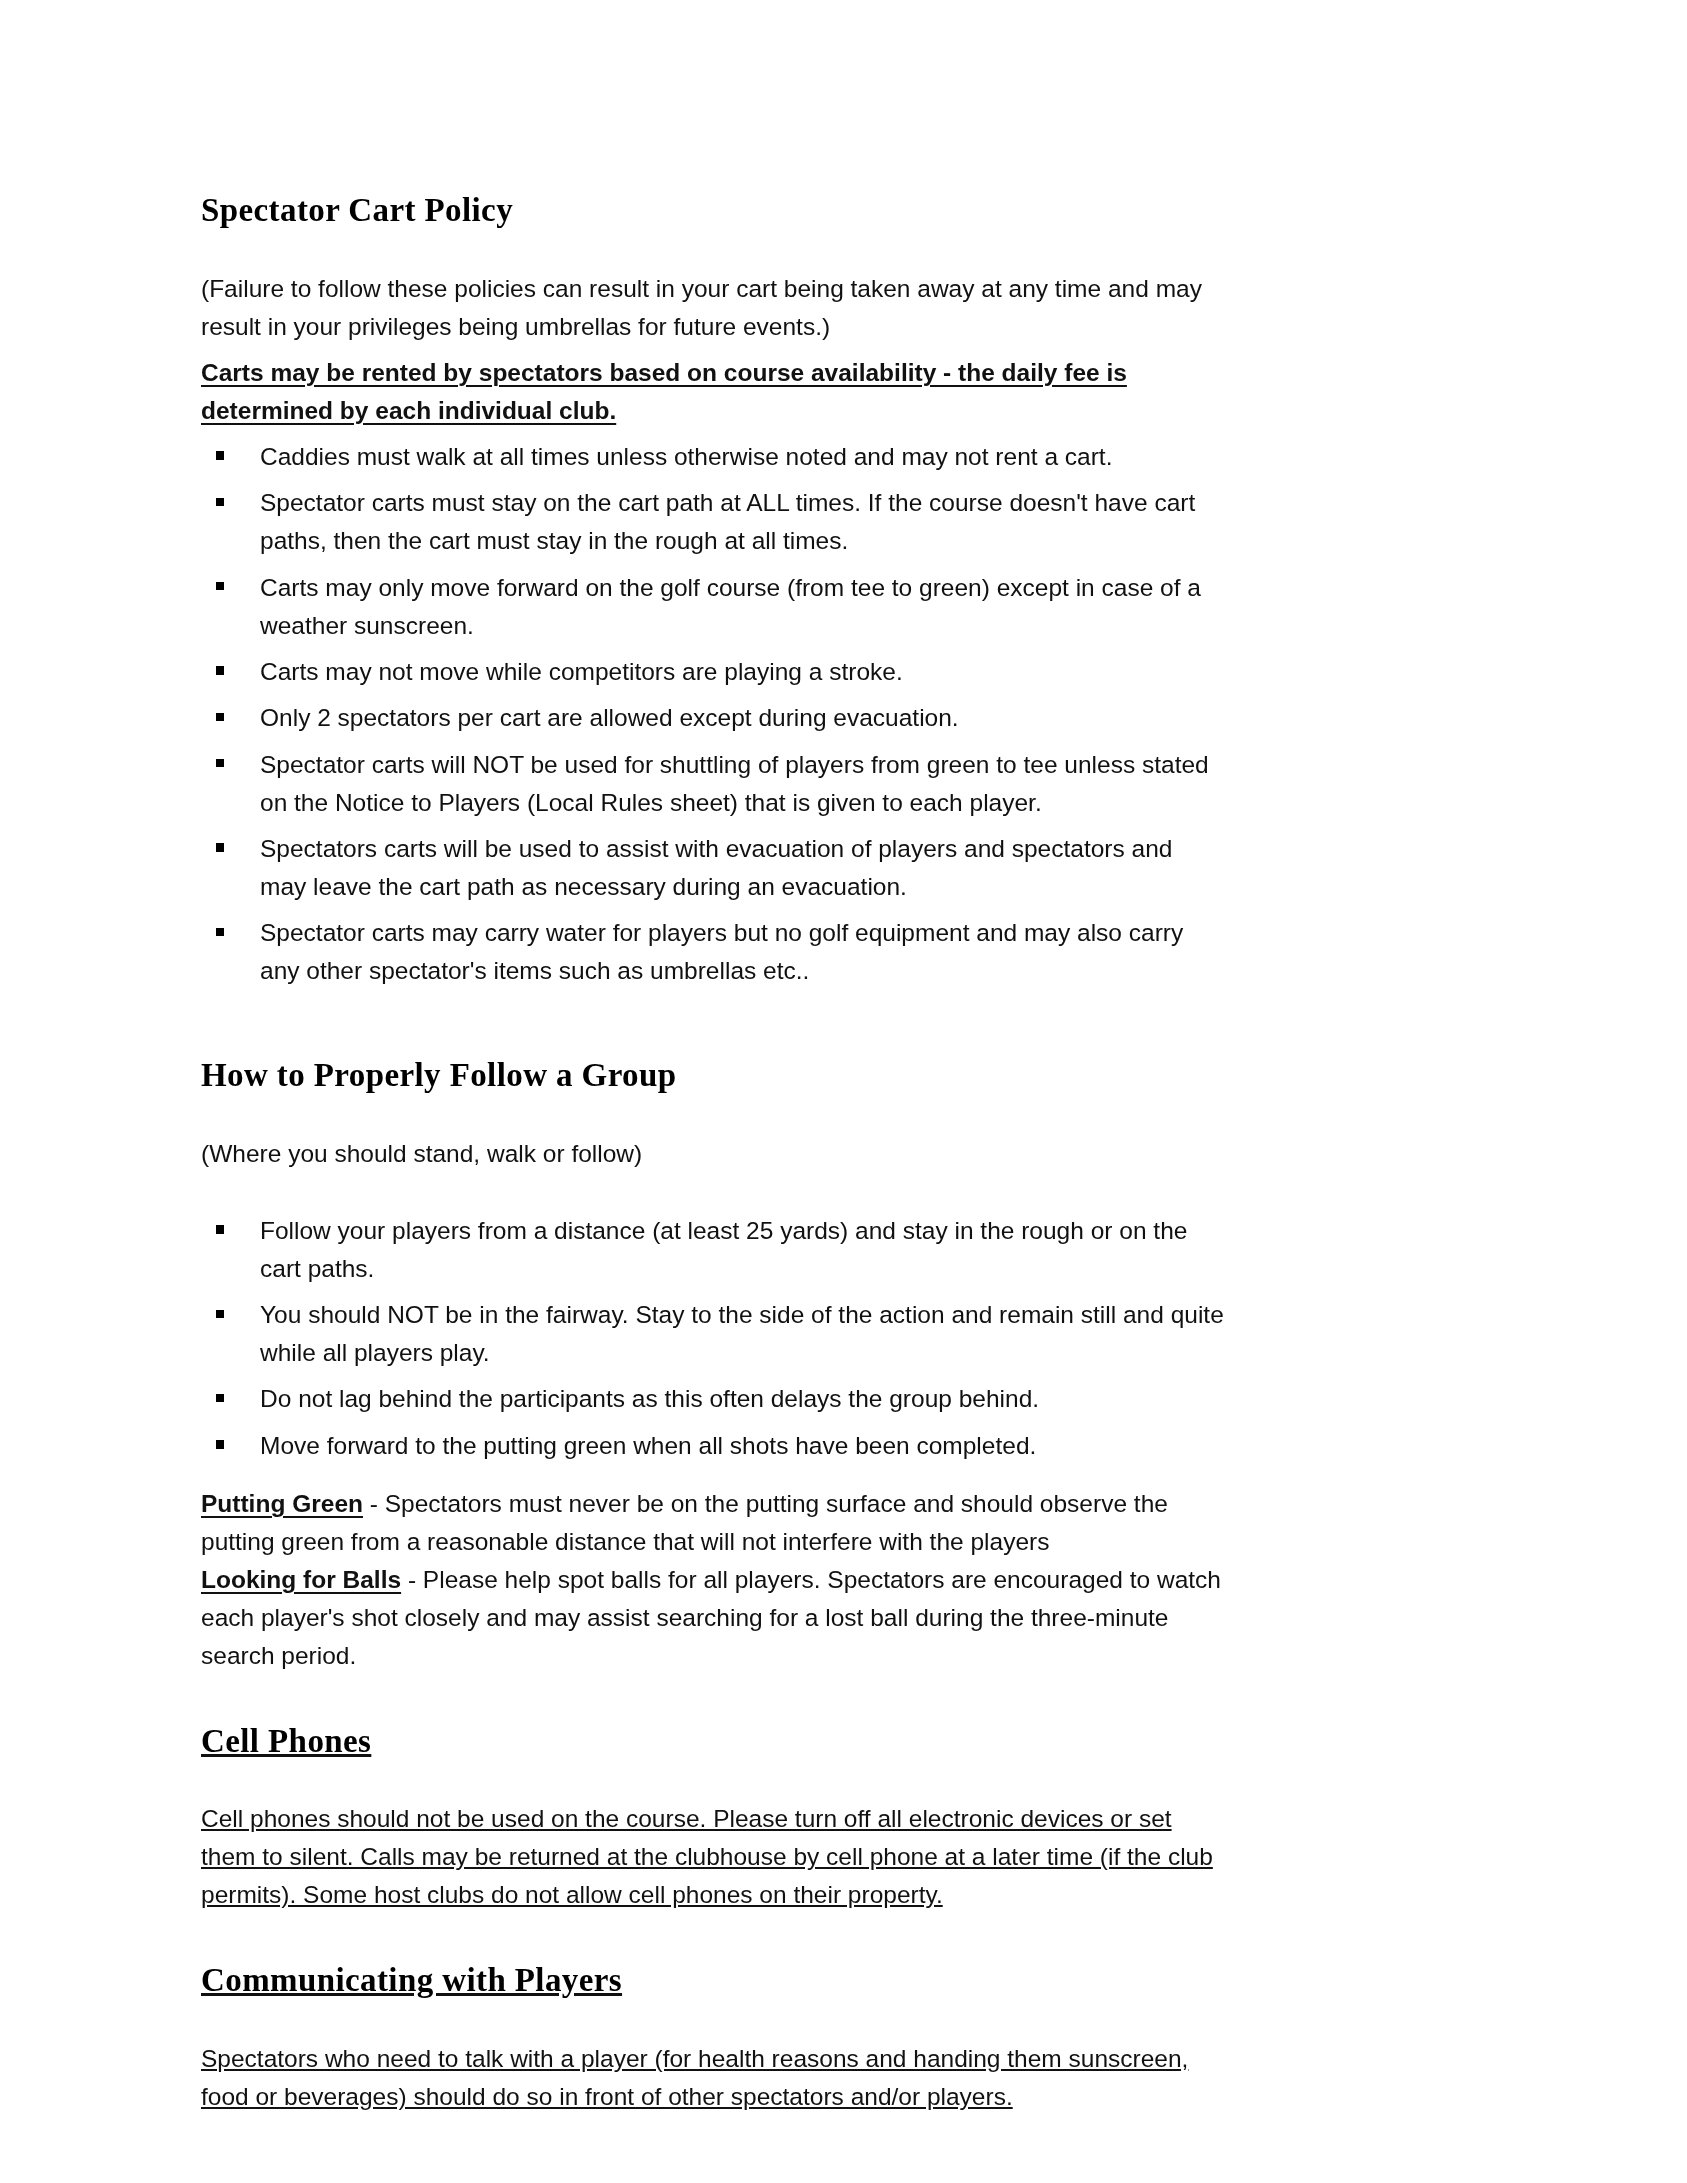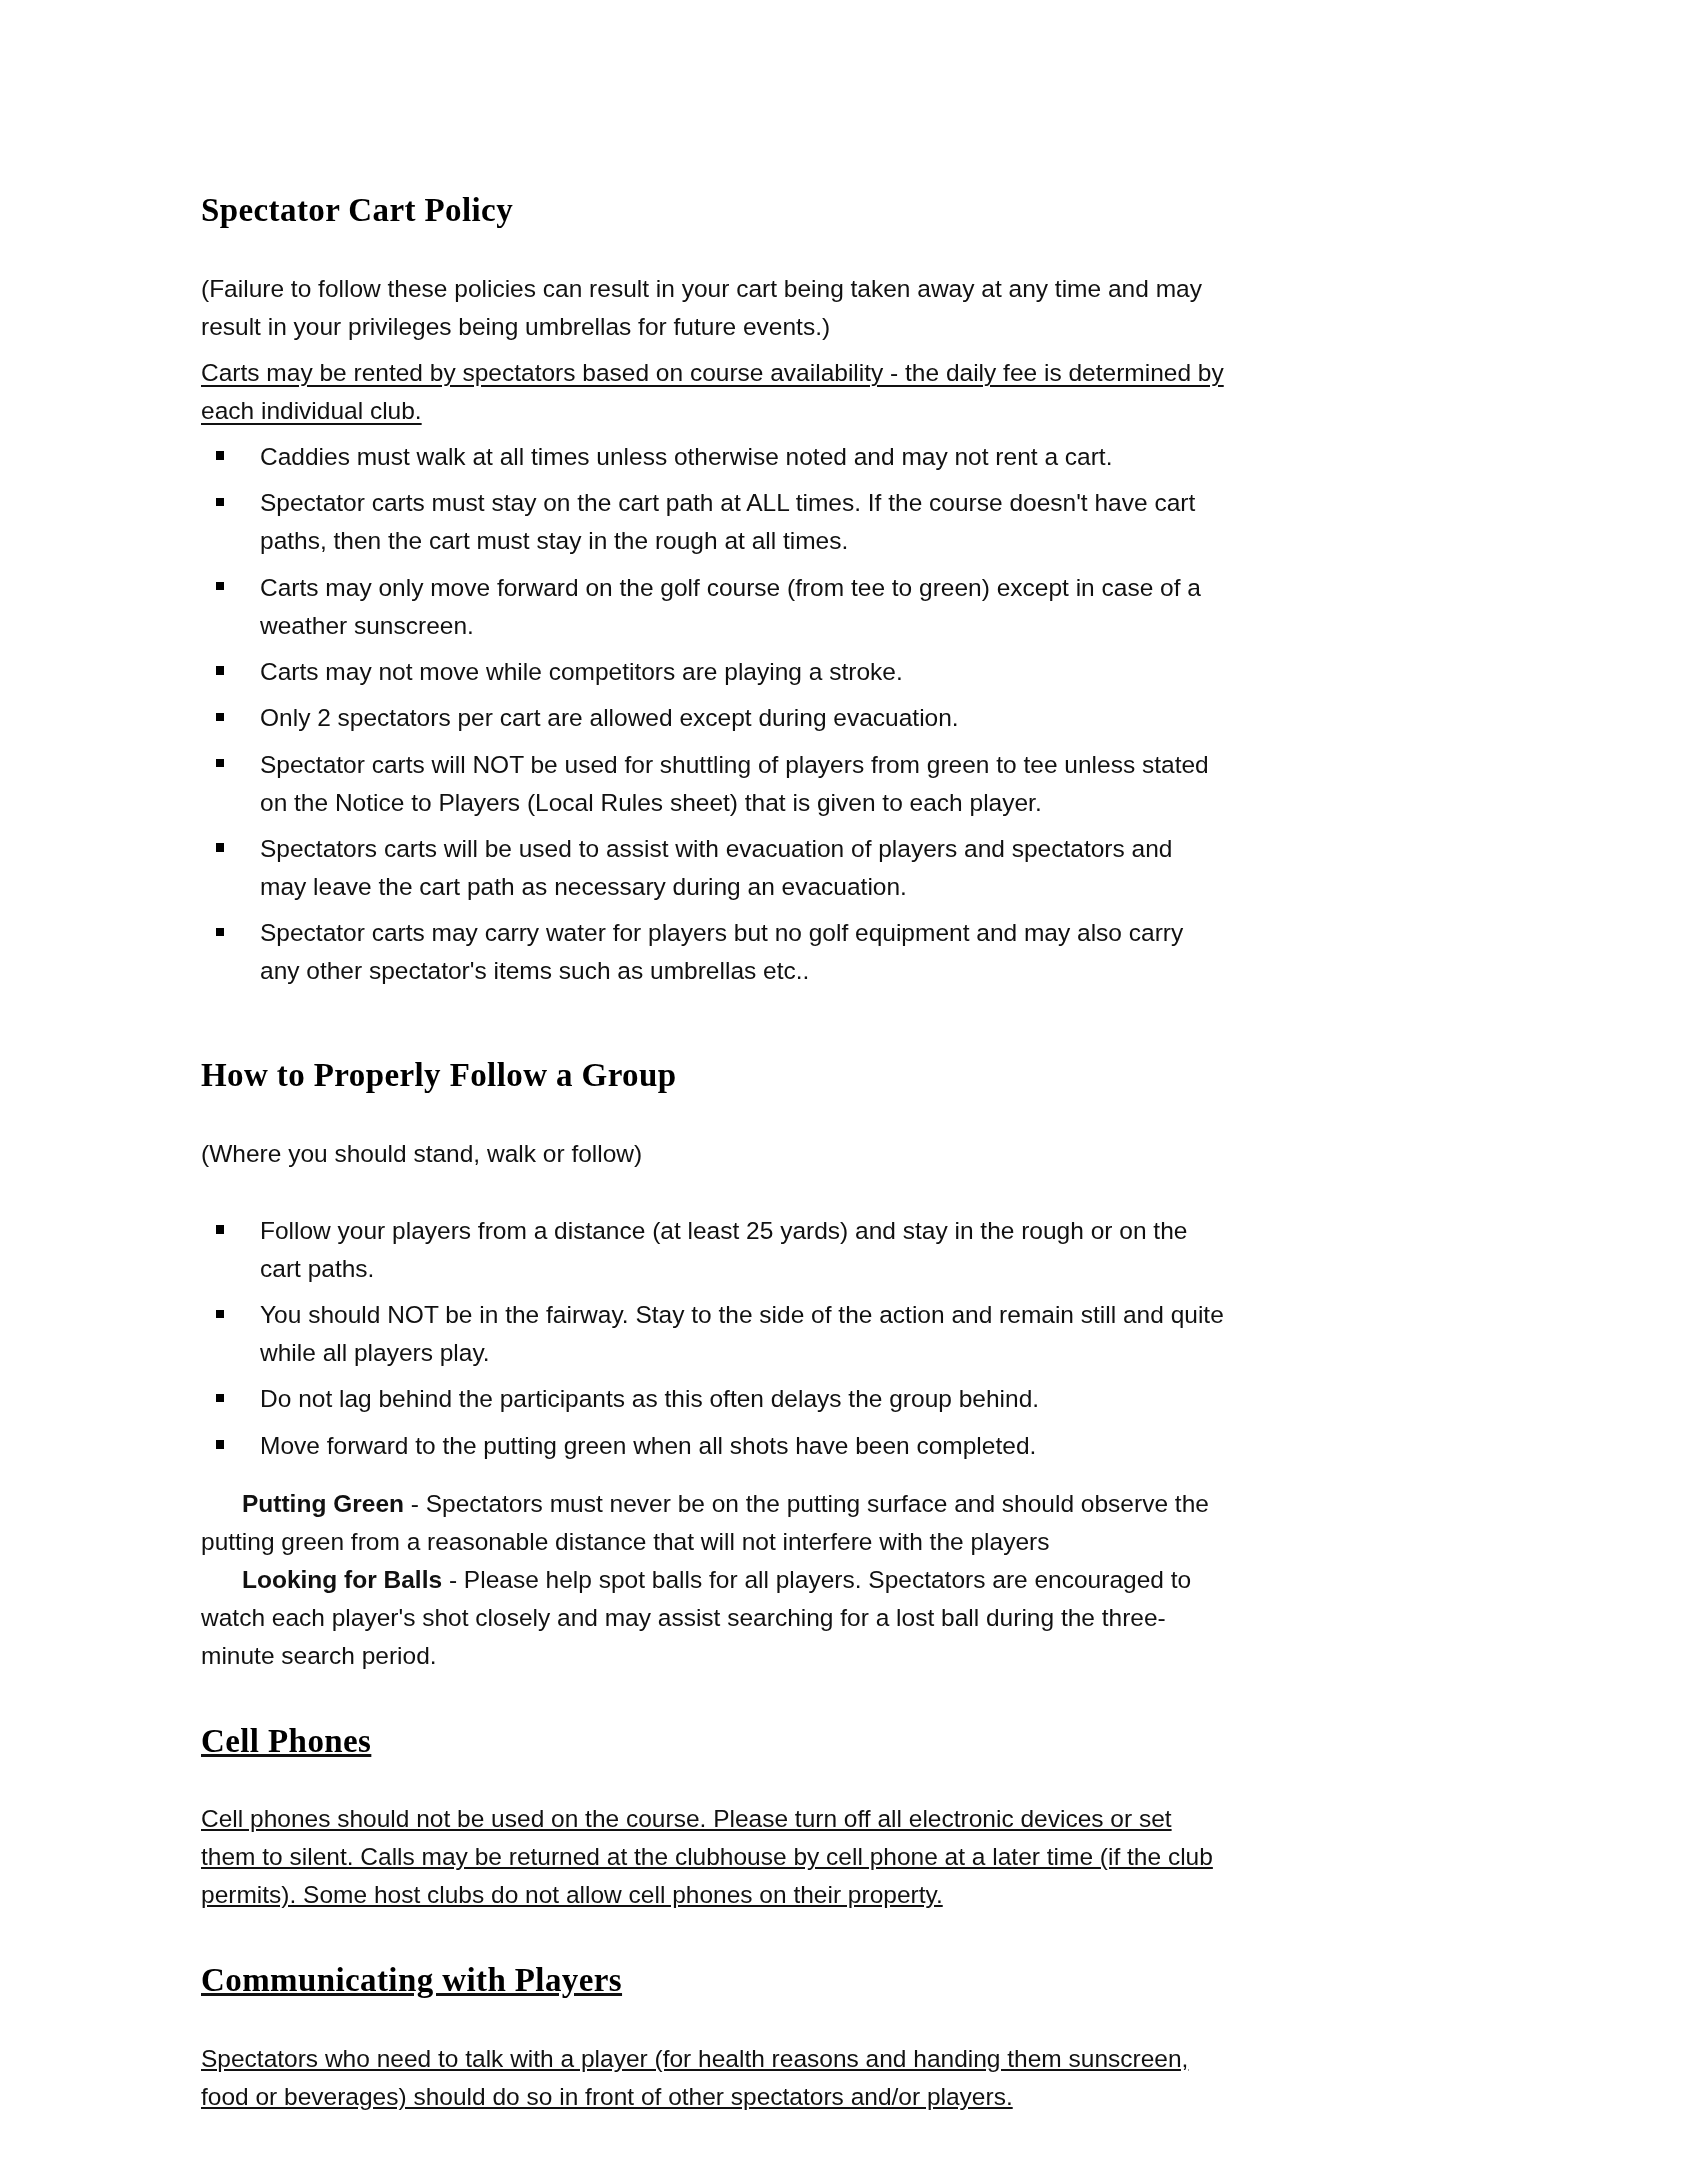--- a/index.html
+++ b/index.html
@@ -39,26 +39,26 @@
     text-decoration: underline;
   }
   p.para {
     margin: 0 0 8.4px 0;
   }
   p.para.intro-gap {
     margin-bottom: 39px;
   }
   .bold-underline {
     font-weight: 700;
+    text-decoration: underline;
     text-decoration-thickness: 1.7px;
     text-underline-offset: 4.2px;
-    margin-left: 41px;
   }
   p.rule-lead {
-    font-weight: 400;
+    font-weight: 700;
     text-decoration: underline;
     text-decoration-thickness: 1.7px;
     text-underline-offset: 4.2px;
     margin: 1.7px 0 6.7px 0;
   }
   ul.bullet-list {
     list-style: none;
     margin: 8px;
     padding: 0;
   }

